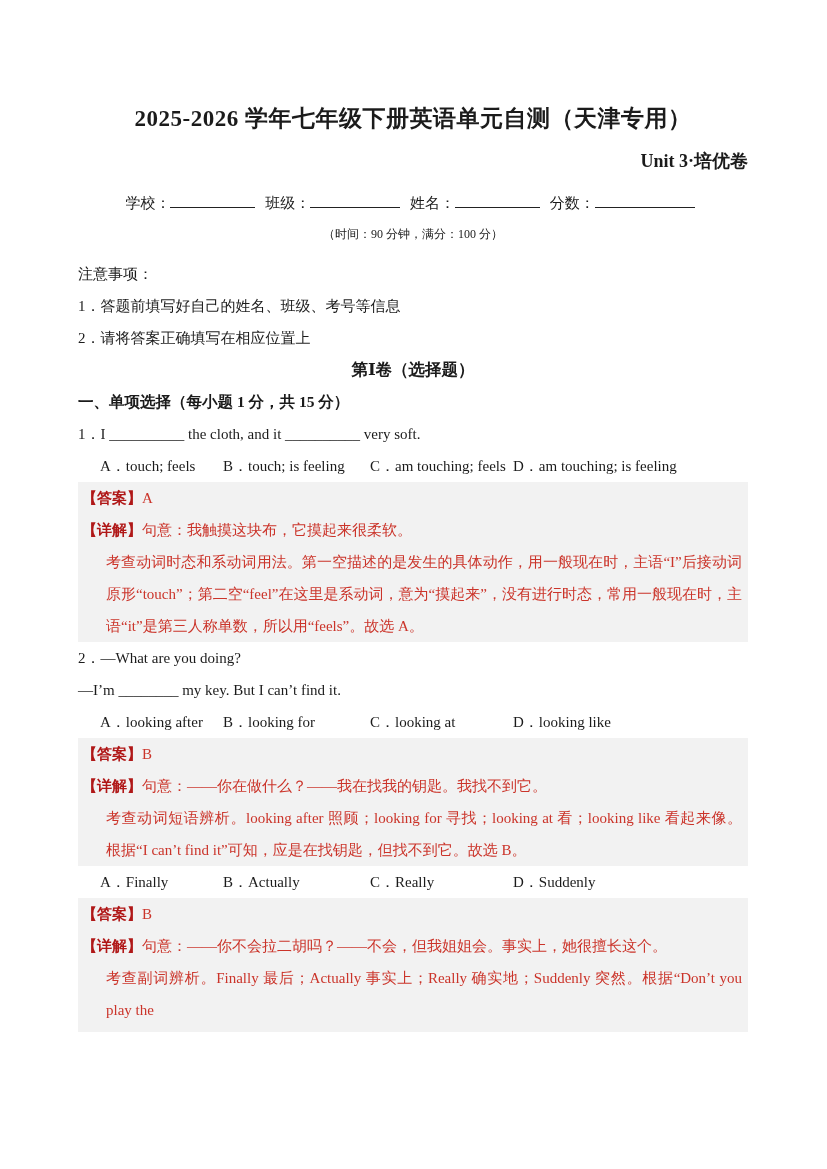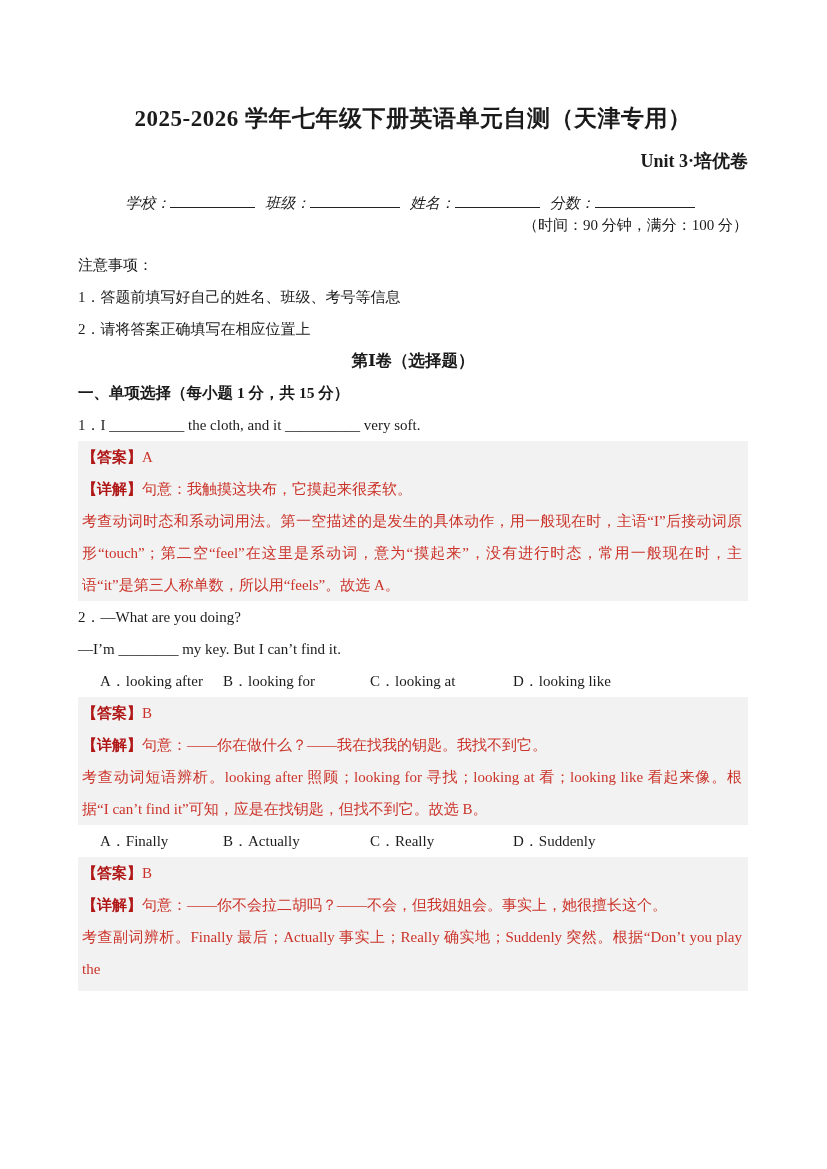--- a/index.html
+++ b/index.html
@@ -5,36 +5,36 @@
   * { margin:0; padding:0; box-sizing:border-box; }
   html,body { background:#ffffff; }
   .page {
     width:827px; height:1035px; background:#ffffff;
     padding:103px 79px 0 78px; overflow:hidden;
     font-family:"Liberation Serif","DejaVu Serif",serif;
     color:#1b1b1b;
   }
   .title { text-align:center; font-weight:bold; font-size:23px; line-height:32px; letter-spacing:0.5px; }
   .subtitle { text-align:right; font-weight:bold; font-size:18px; line-height:26px; margin-top:13px; }
-  .fields { text-align:center; font-size:15px; line-height:22px; margin-top:18px; white-space:nowrap;font-style:italic; }
+  .fields { text-align:center; font-size:15px; line-height:22px; margin-top:18px; white-space:nowrap; }
   .fields .blank { display:inline-block; border-bottom:1px solid #222; height:15px; vertical-align:baseline; margin-right:6px; }
   .b85 { width:85px; } .b90 { width:90px; } .b100 { width:100px; }
-  .time-line { text-align:right; font-size:15px; line-height:22px; }
+  .time-line { text-align:center; font-size:12px; line-height:22px; margin-top:9px; }
   .body-flow { margin-top:13px; }
   .line { font-size:15px; line-height:32px; }
   .volume-heading { text-align:center; font-weight:bold; font-size:16.5px; }
   .section-heading { font-weight:bold; font-size:15.5px; }
   .stem { white-space:nowrap; }
   .options { display:grid; grid-template-columns:123px 147px 143px auto; padding-left:22px; }
   .options span { white-space:nowrap; }
   .ans { background:#f2f2f2; padding:0 6px 0 4px; }
   .ans.last { padding-bottom:6px; }
   .lbl { color:#b01818; font-weight:bold;margin-top:44px; }
   .red { color:#cb342a; }
-  .analysis { text-align:justify; }
+  .analysis { text-align:justify;margin-left:24px; }
   .it { font-style:italic; }
 </style>
 </head>
 <body>
 
 <div class="page">
 
   <div class="title">2025-2026 学年七年级下册英语单元自测（天津专用）</div>
   <div class="subtitle">Unit 3·培优卷</div>
 
@@ -49,20 +49,26 @@
 
   <div class="body-flow">
     <div class="line">注意事项：</div>
     <div class="line">1．答题前填写好自己的姓名、班级、考号等信息</div>
     <div class="line">2．请将答案正确填写在相应位置上</div>
 
     <div class="line volume-heading">第Ⅰ卷（选择题）</div>
     <div class="line section-heading">一、单项选择（每小题 1 分，共 15 分）</div>
 
     <div class="line stem">1．I __________ the cloth, and it __________ very soft.</div>
+    <div class="line options">
+      <span>A．touch; feels</span>
+      <span>B．touch; is feeling</span>
+      <span>C．am touching; feels</span>
+      <span>D．am touching; is feeling</span>
+    </div>
     <div class="ans">
       <div class="line"><span class="lbl">【答案】</span><span class="red">A</span></div>
       <div class="line"><span class="lbl">【详解】</span><span class="red">句意：我触摸这块布，它摸起来很柔软。</span></div>
       <div class="line red analysis">考查动词时态和系动词用法。第一空描述的是发生的具体动作，用一般现在时，主语“I”后接动词原形“touch”；第二空“feel”在这里是系动词，意为“摸起来”，没有进行时态，常用一般现在时，主语“it”是第三人称单数，所以用“feels”。故选 A。</div>
     </div>
 
     <div class="line stem">2．—What are you doing?</div>
     <div class="line stem">—I’m ________ my key. But I can’t find it.</div>
     <div class="line options">
       <span>A．looking after</span>

